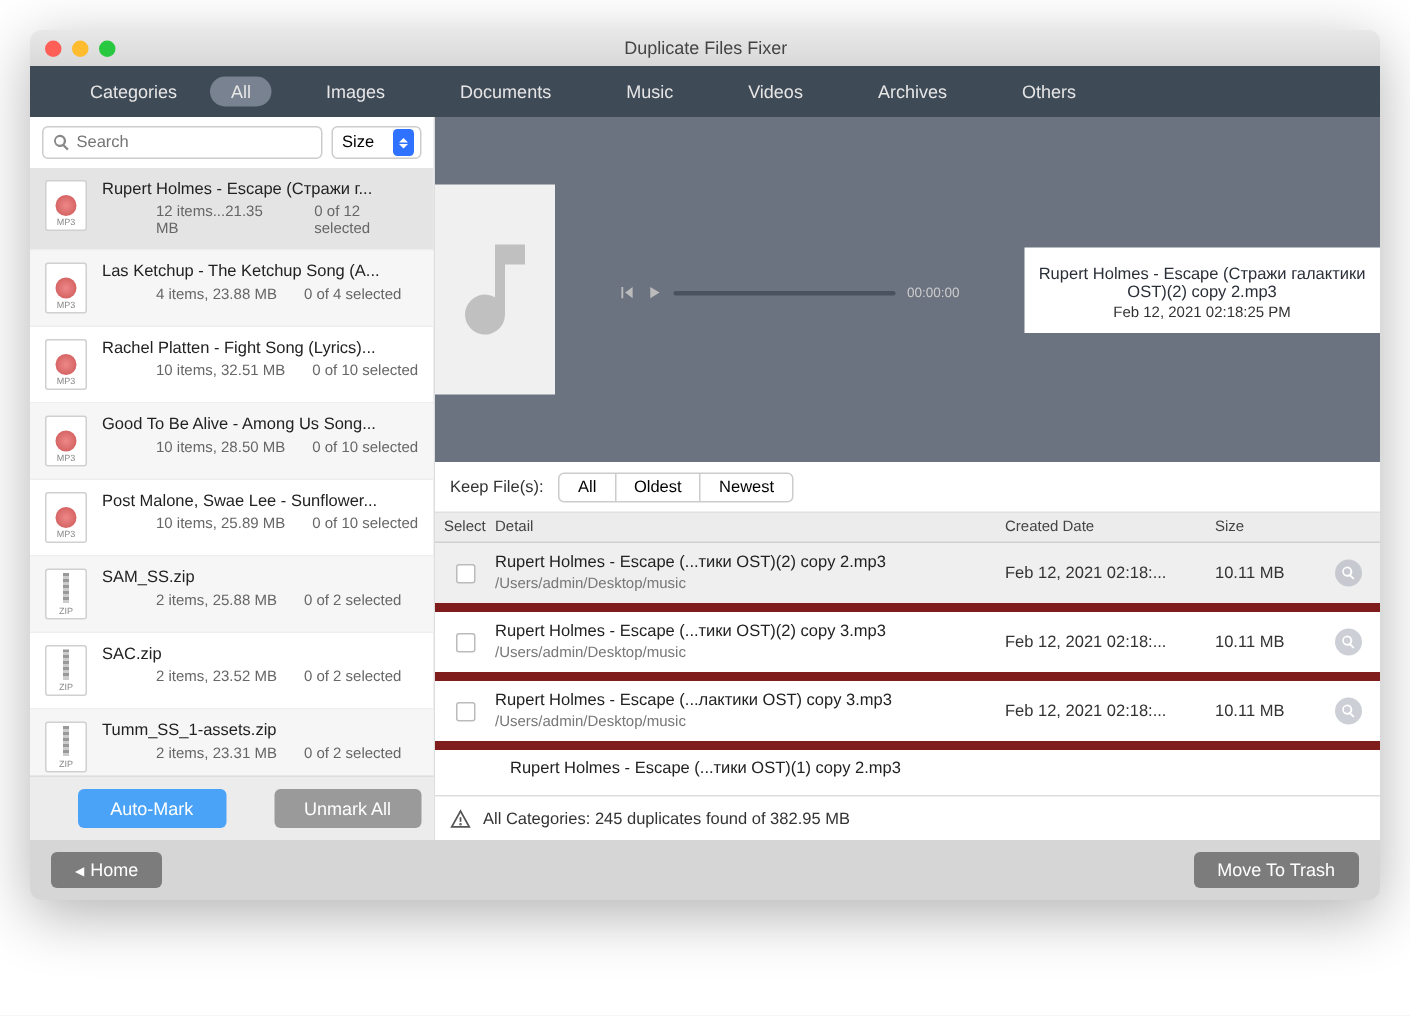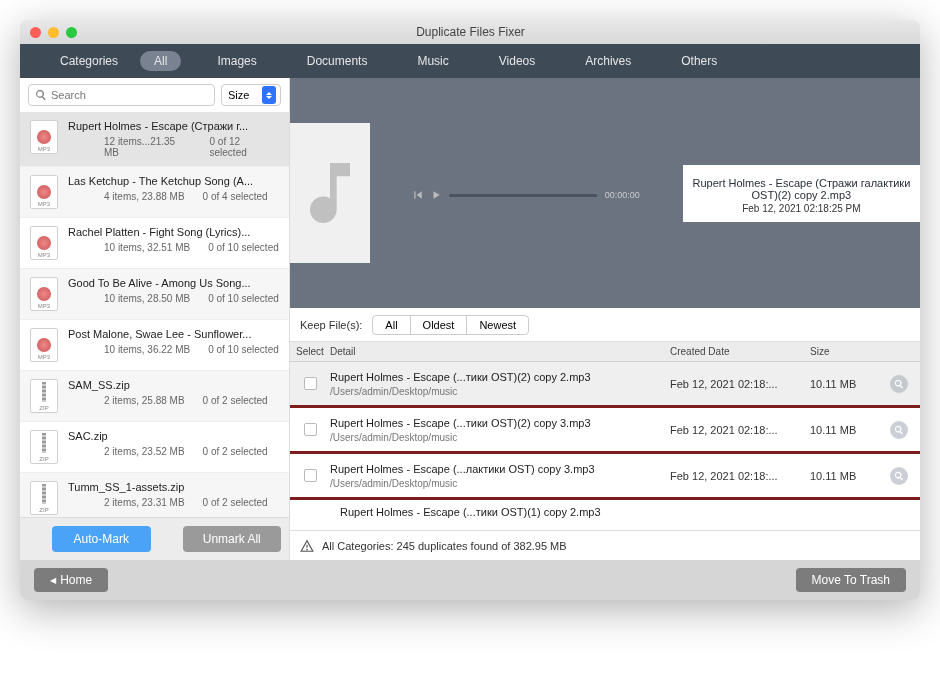--- a/index.html
+++ b/index.html
@@ -54,21 +54,21 @@
 .seg { display: flex; border: 1px solid #ccc; border-radius: 4px; overflow: hidden; }
 .seg div { font-size: 11px; padding: 3px 12px; cursor: pointer; border-right: 1px solid #ccc; }
 .seg div:last-child { border-right: none; }
 .table { flex: 1; background: #fff; overflow-y: auto; }
 .thead { display: flex; background: #ececec; font-size: 10px; color: #444; height: 20px; align-items: center; border-bottom: 1px solid #d0d0d0; }
 .th-sel { width: 40px; padding-left: 6px; }
 .th-det { flex: 1; }
 .th-date { width: 140px; }
 .th-size { width: 80px; }
 .th-act { width: 30px; }
-.trow { display: flex; align-items: center; min-height: 46px; border-bottom: 3px solid #7f1d1d; font-size: 11px; }
+.trow { display: flex; align-items: center; min-height: 46px; border-bottom: 6px solid #7f1d1d; font-size: 11px; }
 .trow.alt { background: #efefef; }
 .td-sel { width: 40px; display: flex; justify-content: center; }
 .chk { width: 13px; height: 13px; border: 1px solid #bbb; border-radius: 2px; background: #fff; }
 .td-det { flex: 1; padding: 6px 0; min-width: 0; }
 .td-det .fn { color: #222; white-space: nowrap; overflow: hidden; text-overflow: ellipsis; }
 .td-det .fp { color: #777; font-size: 10px; margin-top: 3px; }
 .td-date { width: 140px; color: #333; white-space: nowrap; overflow: hidden; text-overflow: ellipsis; }
 .td-size { width: 80px; color: #333; }
 .td-act { width: 30px; }
 .mag { width: 18px; height: 18px; background: #aeb4bea0; border-radius: 50%; display: flex; align-items: center; justify-content: center; }
@@ -168,21 +168,21 @@
               </div>
             </div>
           </div>
           <div class="group">
             <div class="gicon mp3">
               <span class="ext">MP3</span>
             </div>
   <div class="gtext">
               <div class="gname">Post Malone, Swae Lee - Sunflower...</div>
   <div class="gmeta">
-                <span>10 items, 36.22 MB</span>
+                <span>10 items, 25.89 MB</span>
                 <span>0 of 10 selected</span>
               </div>
             </div>
           </div>
           <div class="group">
             <div class="gicon zip">
               <span class="ext">ZIP</span>
             </div>
   <div class="gtext">
               <div class="gname">SAM_SS.zip</div>

